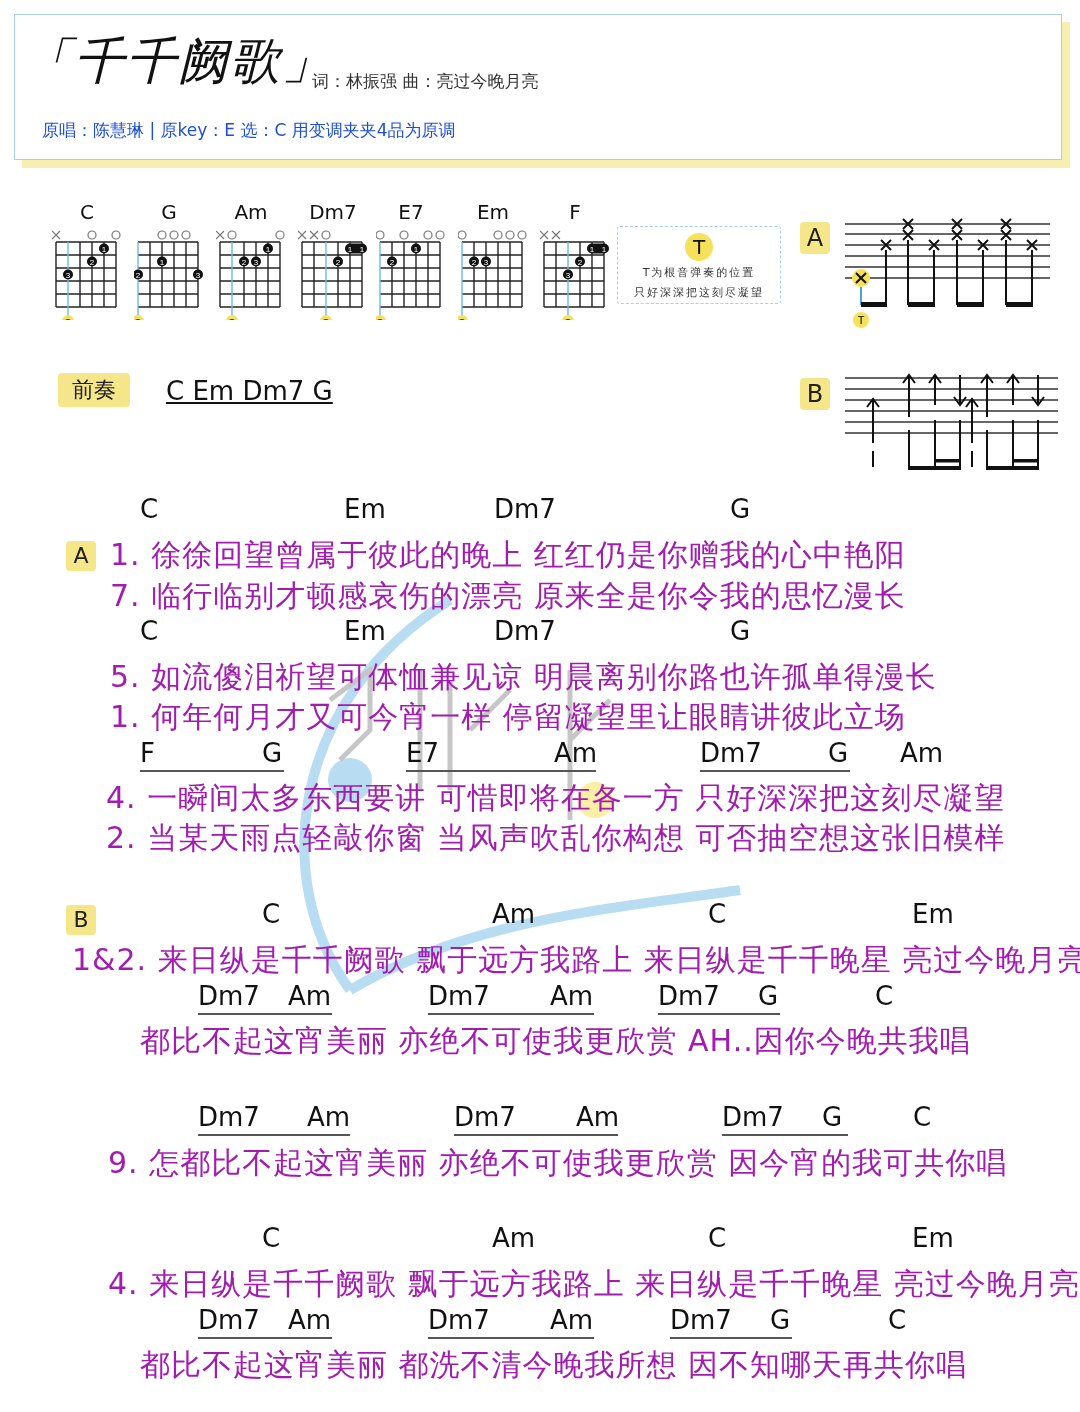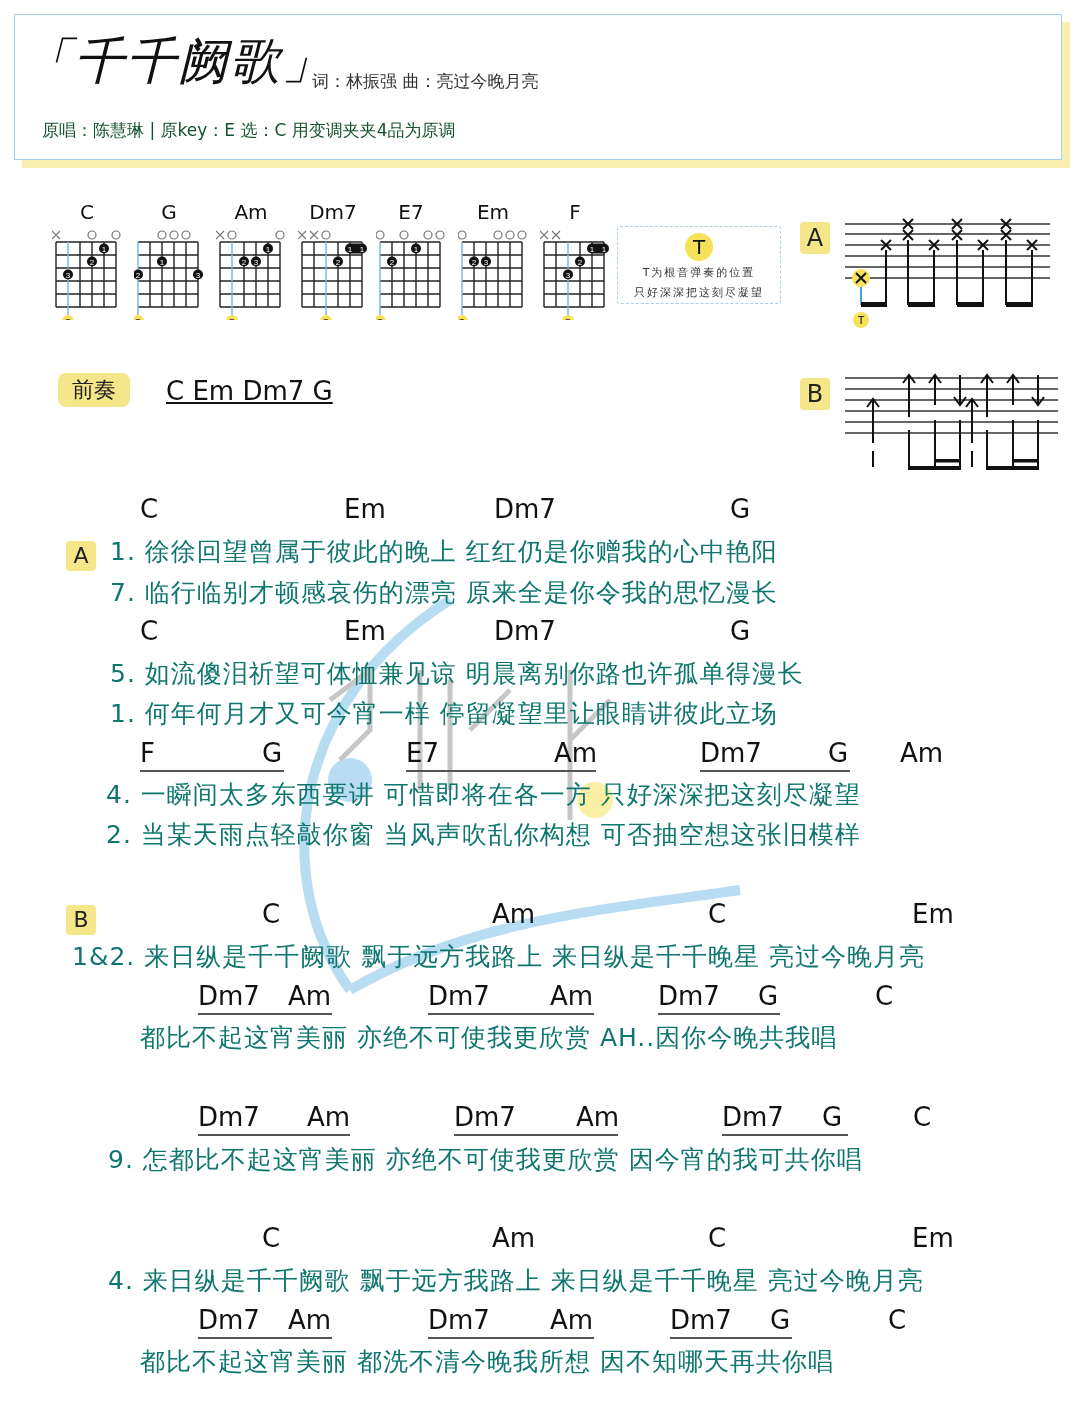--- a/index.html
+++ b/index.html
@@ -4,32 +4,32 @@
 <style>
   * { margin:0; padding:0; box-sizing:border-box; }
   body { width:1080px; height:1412px; background:#ffffff; position:relative; overflow:hidden;
          font-family:"DejaVu Sans","Liberation Sans",sans-serif; color:#111; }
   .abs { position:absolute; }
   .header-shadow { position:absolute; left:22px; top:22px; width:1048px; height:146px; background:#f7efb0; }
   .header { position:absolute; left:14px; top:14px; width:1048px; height:146px; background:#fff;
             border:1.5px solid #a9cfe8; }
   .title { position:absolute; left:22px; top:28px; font-size:50px; letter-spacing:2px; color:#111;font-style:italic; }
   .credits { position:absolute; left:312px; top:70px; font-size:17px; color:#333; }
-  .meta { position:absolute; left:42px; top:119px; font-size:17px; color:#14532d; }
+  .meta { position:absolute; left:42px; top:119px; font-size:17px; color:#1d4ed8; }
   .chord-diag { position:absolute; width:72px; }
   .chord-name { position:absolute; top:-30px; width:100%; text-align:center; font-size:20px; }
   .grid { position:absolute; left:0; top:0; }
   .legend { position:absolute; left:617px; top:226px; width:164px; height:78px; border:1.5px dashed #a9cfe8;
             border-radius:3px; text-align:center; }
   .legend .bigT { display:block; margin:6px auto 2px; width:28px; height:28px; border-radius:50%;
                   background:#f6e25a; font-size:20px; line-height:28px; }
   .legend .line { font-size:11px; letter-spacing:2px; color:#333; line-height:20px; }
   .sec-badge { position:absolute; background:#f6e68a; border-radius:4px; text-align:center; color:#222; }
   .chordline { position:absolute; font-size:26px; color:#111; white-space:nowrap; }
-  .lyric { position:absolute; font-size:25px; color:#0f766e; white-space:nowrap; letter-spacing:1px; }
+  .lyric { position:absolute; font-size:30px; color:#a21caf; white-space:nowrap; letter-spacing:1px; }
   .uline { position:absolute; height:2px; background:#555; }
   .watermark { position:absolute; opacity:0.55; pointer-events:none; }
 </style>
 </head>
 <body>
 
 <div class="header-shadow"></div>
 <div class="header"></div>
 <div class="title">「千千阙歌」</div>
 <div class="credits">词：林振强  曲：亮过今晚月亮</div>
@@ -315,21 +315,21 @@
     <line x1="198" y1="55" x2="198" y2="105"></line>
   </g>
   <g fill="#111">
     <rect x="69" y="101" width="52" height="4"></rect>
       <rect x="95" y="94" width="26" height="3.5"></rect>
     <rect x="147" y="101" width="52" height="4"></rect>
       <rect x="173" y="94" width="26" height="3.5"></rect>
   </g>
 </svg>
 
-<div class="sec-badge" style="left:58px;top:373px;width:72px;height:34px;font-size:22px;line-height:34px;border-radius:8px;">前奏</div>
+<div class="sec-badge" style="left:58px;top:373px;width:72px;height:34px;font-size:22px;line-height:34px;">前奏</div>
 <div class="chordline" style="left:166px;top:376px;text-decoration:underline;">C  Em  Dm7  G</div>
 
 <svg class="watermark" style="left:270px;top:580px;" width="540" height="420">
   <path d="M80 410 C 0 300, 20 120, 180 20" stroke="#7fc2ea" stroke-width="10" fill="none"></path>
   <path d="M80 410 C 200 340, 330 330, 470 310" stroke="#7fc2ea" stroke-width="10" fill="none"></path>
   <circle cx="80" cy="200" r="22" fill="#7fc2ea"></circle>
   <circle cx="325" cy="220" r="18" fill="#f6e25a"></circle>
   <g stroke="#999" stroke-width="5" fill="none">
     <path d="M60 120 l40 -30 l0 60 l-30 30"></path>
     <path d="M150 90 l0 120 M180 100 l0 110"></path>

